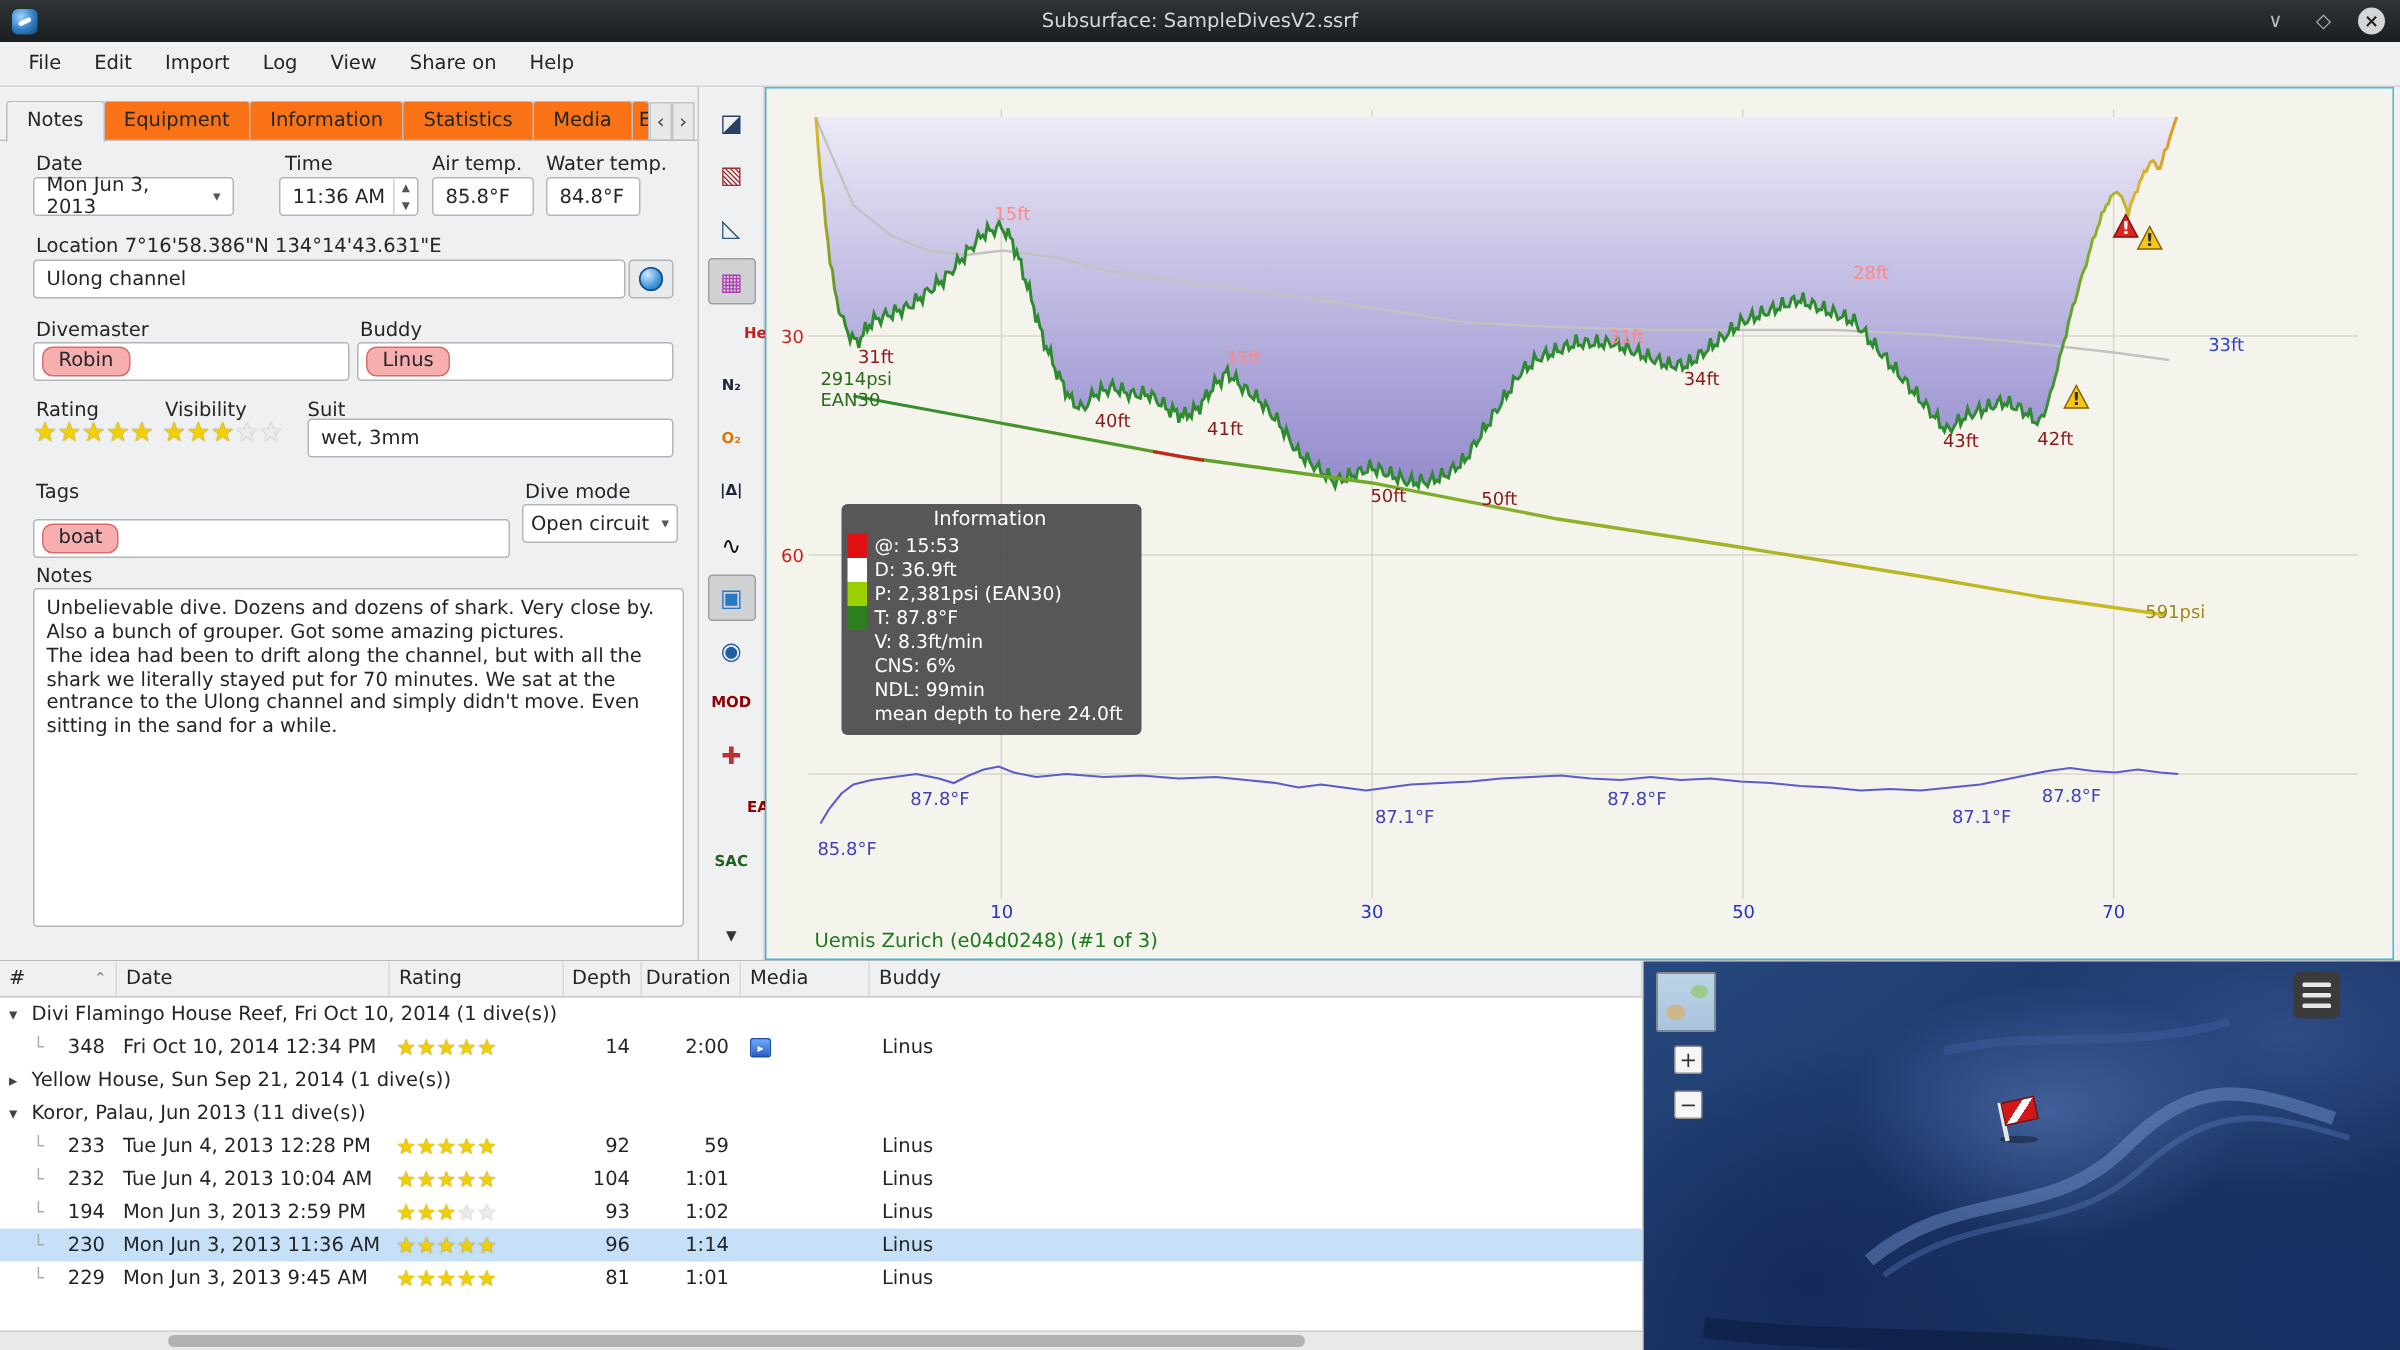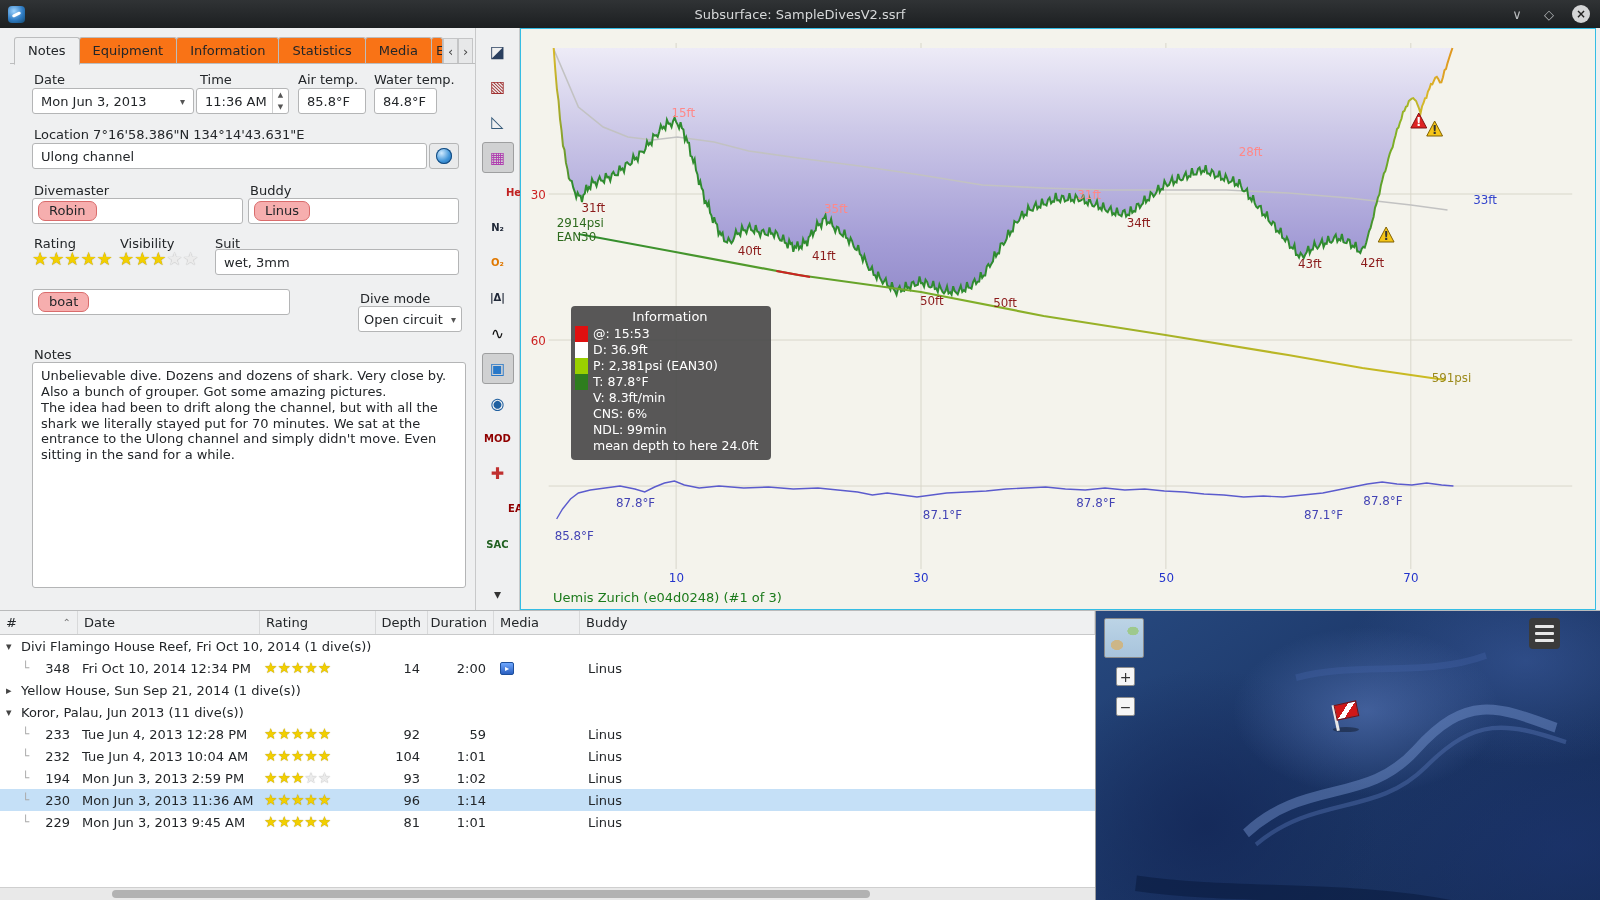--- a/index.html
+++ b/index.html
@@ -19,21 +19,21 @@
 
   
   .menubar { height:30px; background:#eff0f1; border-bottom:1px solid #d2d3d4; display:flex; align-items:center; padding-left:8px; flex:0 0 30px;}
   .menu-item { padding:4px 11px; }
 
   
   .main-top { display:flex; height:582px; flex:0 0 582px; }
   .main-bottom { display:flex; flex:1; border-top:1px solid #b9babb; min-height:0; }
 
   
-  .left-panel { width:466px; flex:0 0 466px; background:#eff0f1; border-right:1px solid #c8c9ca; display:flex; flex-direction:column;margin-left:10px;}
+  .left-panel { width:466px; flex:0 0 466px; background:#eff0f1; border-right:1px solid #c8c9ca; display:flex; flex-direction:column;}
   .tabbar { display:flex; align-items:flex-end; padding:7px 2px 0 4px; height:36px; position:relative; }
   .tab { padding:5px 13px 6px; background:#f97316; border:1px solid #bcbdbe; border-bottom:none; border-radius:3px 3px 0 0; margin-right:-1px; white-space:nowrap; font-size:13px;}
   .tab.active { background:#eff0f1; position:relative; z-index:2; }
   .tab.partial { width:22px; overflow:hidden; padding:5px 4px 6px; }
   .tab-scroll { display:flex; margin-left:1px; }
   .tab-scroll span { width:15px; height:26px; display:flex; align-items:center; justify-content:center; color:#444; border:1px solid #c4c5c6; background:#e7e8e9; }
   .tabbar::after { content:""; position:absolute; left:0; right:0; bottom:0; border-bottom:1px solid #bcbdbe; z-index:1;}
   .tab.active { border-bottom:1px solid #eff0f1; margin-bottom:-1px; z-index:3;}
 
   .form-area { position:relative; flex:1; }
@@ -130,41 +130,50 @@
   <div class="titlebar">
     <div class="app-icon"></div>
     <div class="title">Subsurface: SampleDivesV2.ssrf</div>
     <div class="win-controls">
       <div class="win-btn">∨</div>
       <div class="win-btn">◇</div>
       <div class="win-btn close">×</div>
     </div>
   </div>
 
+  <div class="menubar">
+      <span class="menu-item">File</span>
+      <span class="menu-item">Edit</span>
+      <span class="menu-item">Import</span>
+      <span class="menu-item">Log</span>
+      <span class="menu-item">View</span>
+      <span class="menu-item">Share on</span>
+      <span class="menu-item">Help</span>
+    </div>
 
   <div class="main-top">
 
     <div class="left-panel">
       <div class="tabbar">
         <span class="tabs-host" style="display:flex;">
             <span class="tab active">Notes</span>
             <span class="tab">Equipment</span>
             <span class="tab">Information</span>
             <span class="tab">Statistics</span>
             <span class="tab">Media</span>
           </span>
         <span class="tab partial">E</span>
         <span class="tab-scroll">
           <span>‹</span>
           <span>›</span>
         </span>
       </div>
       <div class="form-area">
         <div class="flabel" style="left:24px;top:8px;">Date</div>
-        <div class="fcombo" style="left:22px;top:24px;width:162px;">
+        <div class="fcombo" style="left:22px;top:24px;width:134px;">
           <span>Mon Jun 3, 2013</span>
             <span class="chev">▾</span>
         </div>
         <div class="flabel" style="left:190px;top:8px;">Time</div>
         <div class="spin" style="left:186px;top:24px;width:93px;">
           <span>11:36 AM</span>
           <span class="arrows">
               <span>▲</span>
               <span>▼</span>
             </span>
@@ -202,21 +211,21 @@
             <span class="star on">★</span>
             <span class="star on">★</span>
             <span class="star on">★</span>
             <span class="star off">★</span>
             <span class="star off">★</span>
           </div>
         <div class="flabel" style="left:205px;top:172px;">Suit</div>
         <div class="finput" style="left:205px;top:185px;width:244px;">wet, 3mm</div>
 
         <div class="flabel" style="left:24px;top:227px;">Tags</div>
-        <div class="ffield" style="left:22px;top:225px;width:258px;">
+        <div class="ffield" style="left:22px;top:252px;width:318px;">
           <span class="chip">boat</span>
         </div>
         <div class="flabel" style="left:350px;top:227px;">Dive mode</div>
         <div class="fcombo" style="left:348px;top:242px;width:104px;padding:0 5px;">
           <span>Open circuit</span>
             <span class="chev">▾</span>
         </div>
 
         <div class="flabel" style="left:24px;top:283px;">Notes</div>
         <textarea class="fnotes" style="left: 22px; top: 298px; width: 434px; height: 226px;">Unbelievable dive. Dozens and dozens of shark. Very close by. Also a bunch of grouper. Got some amazing pictures.

